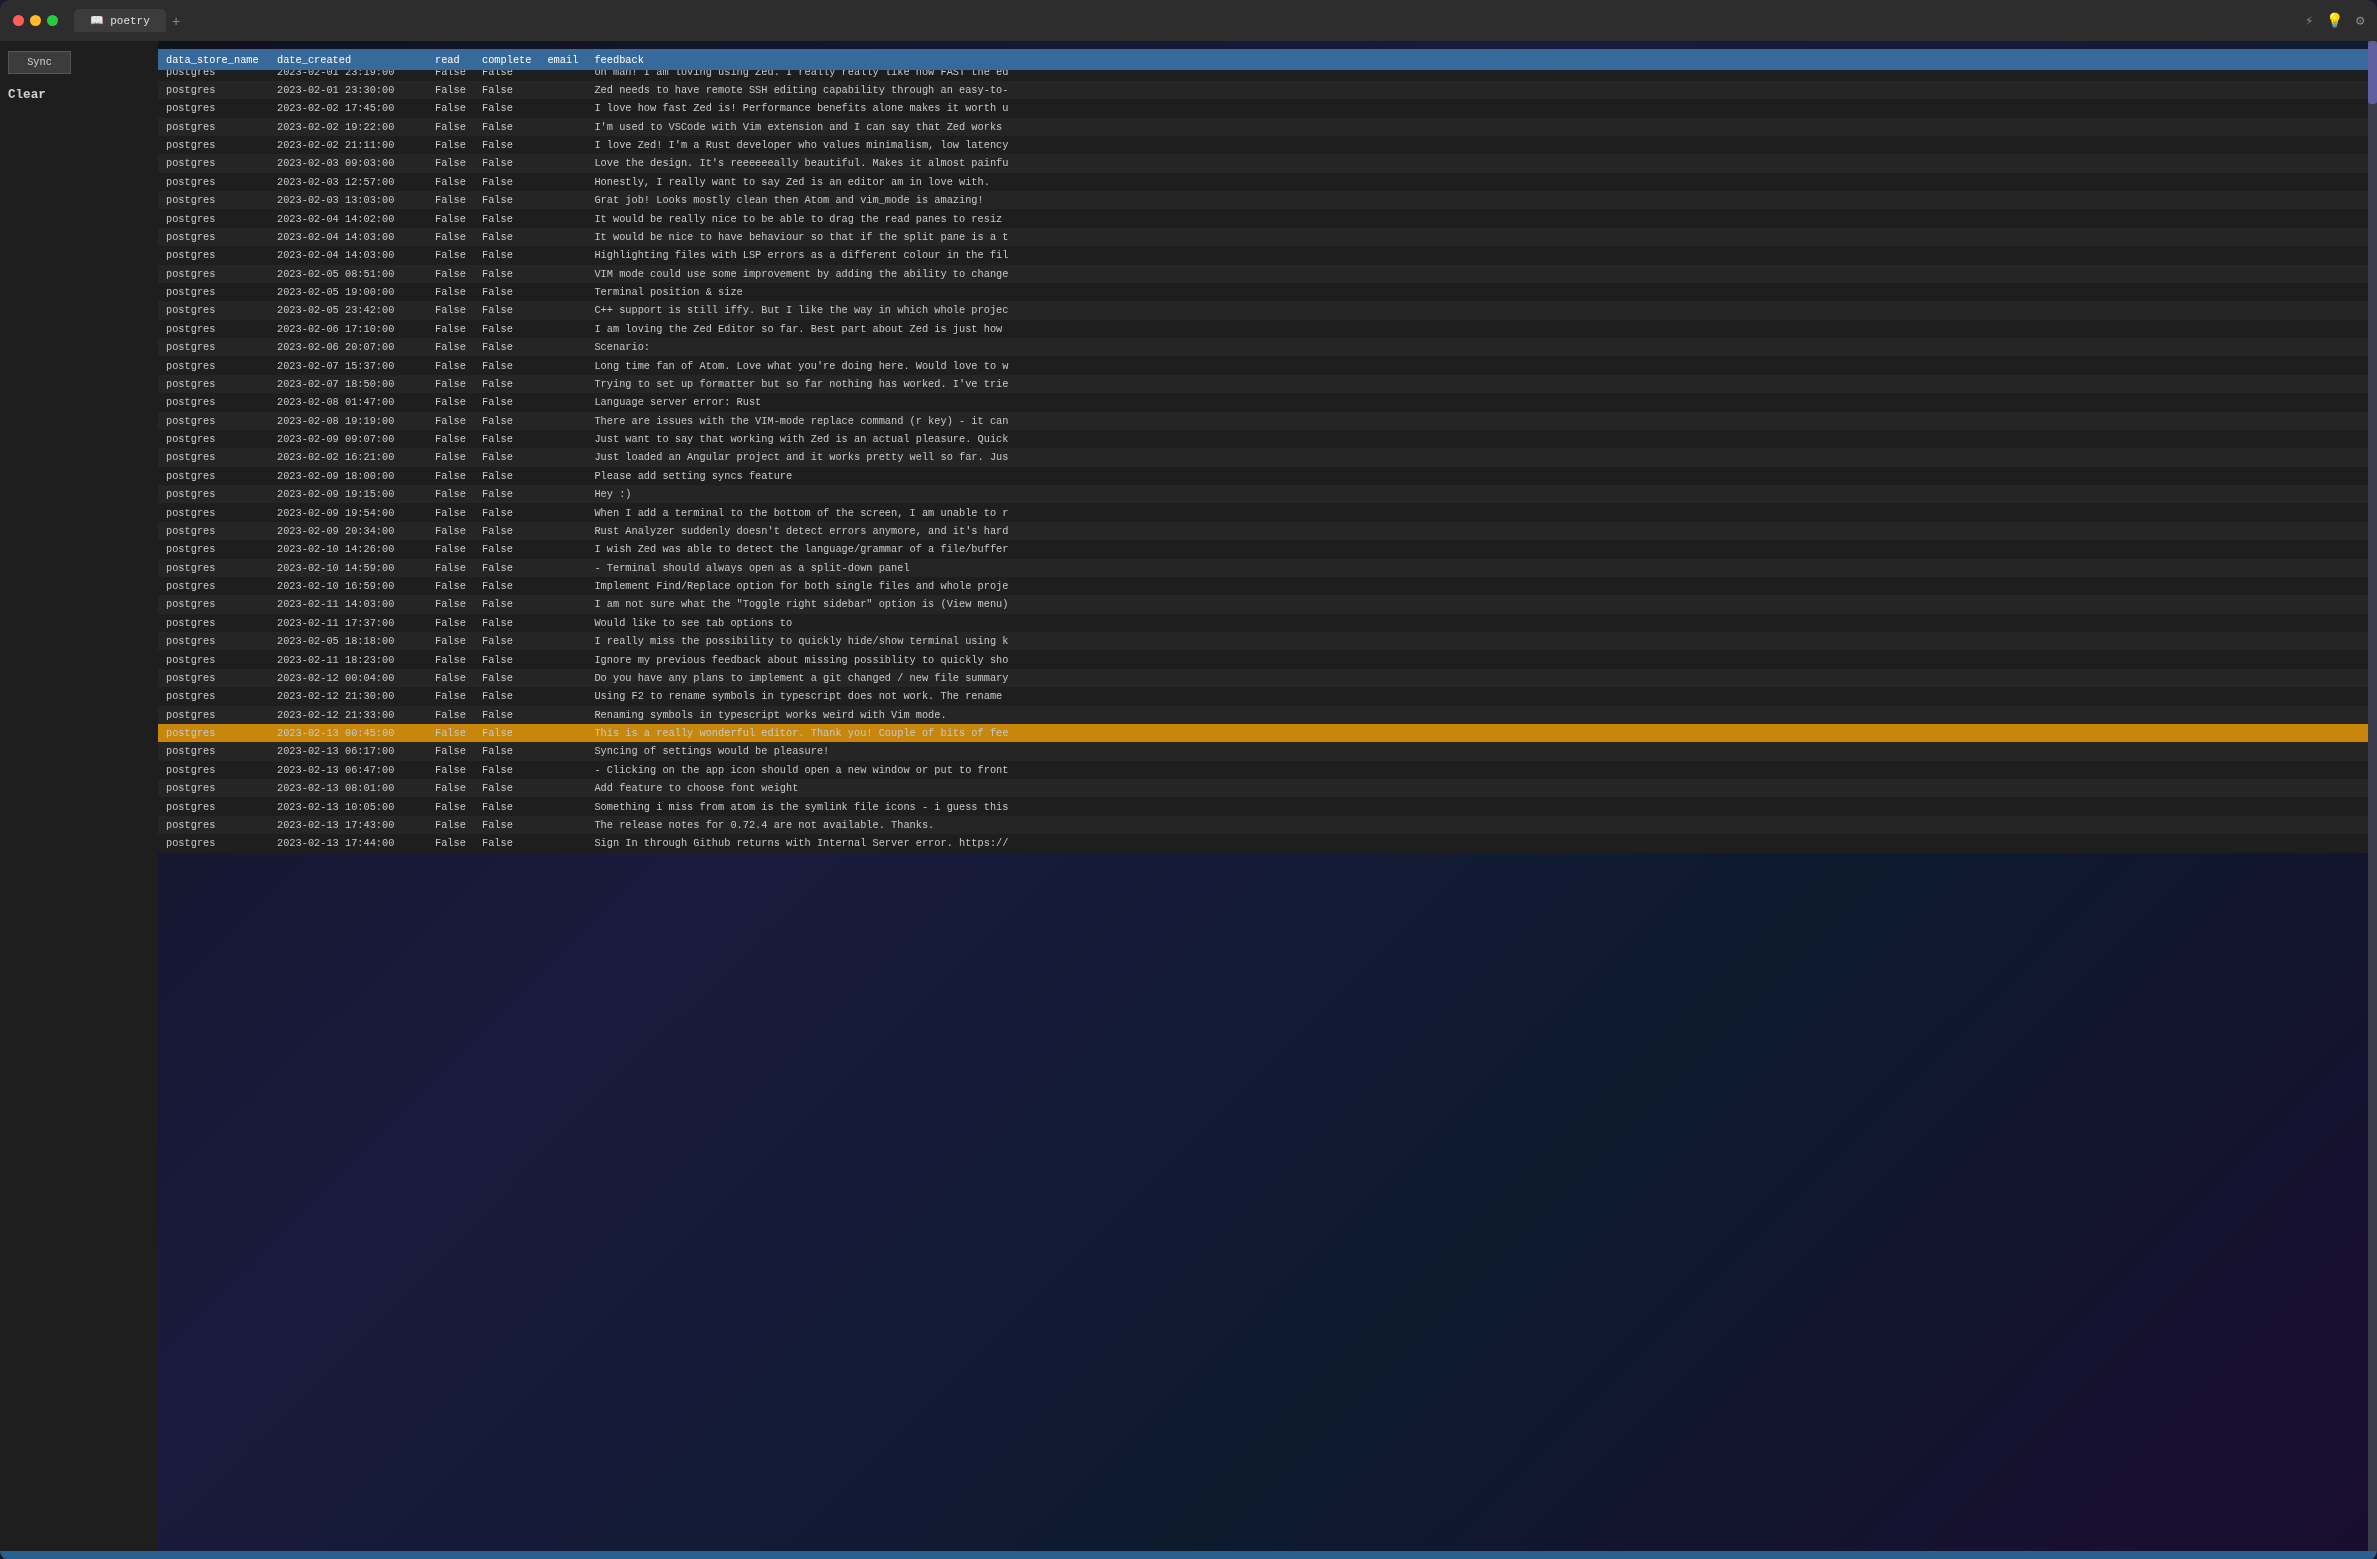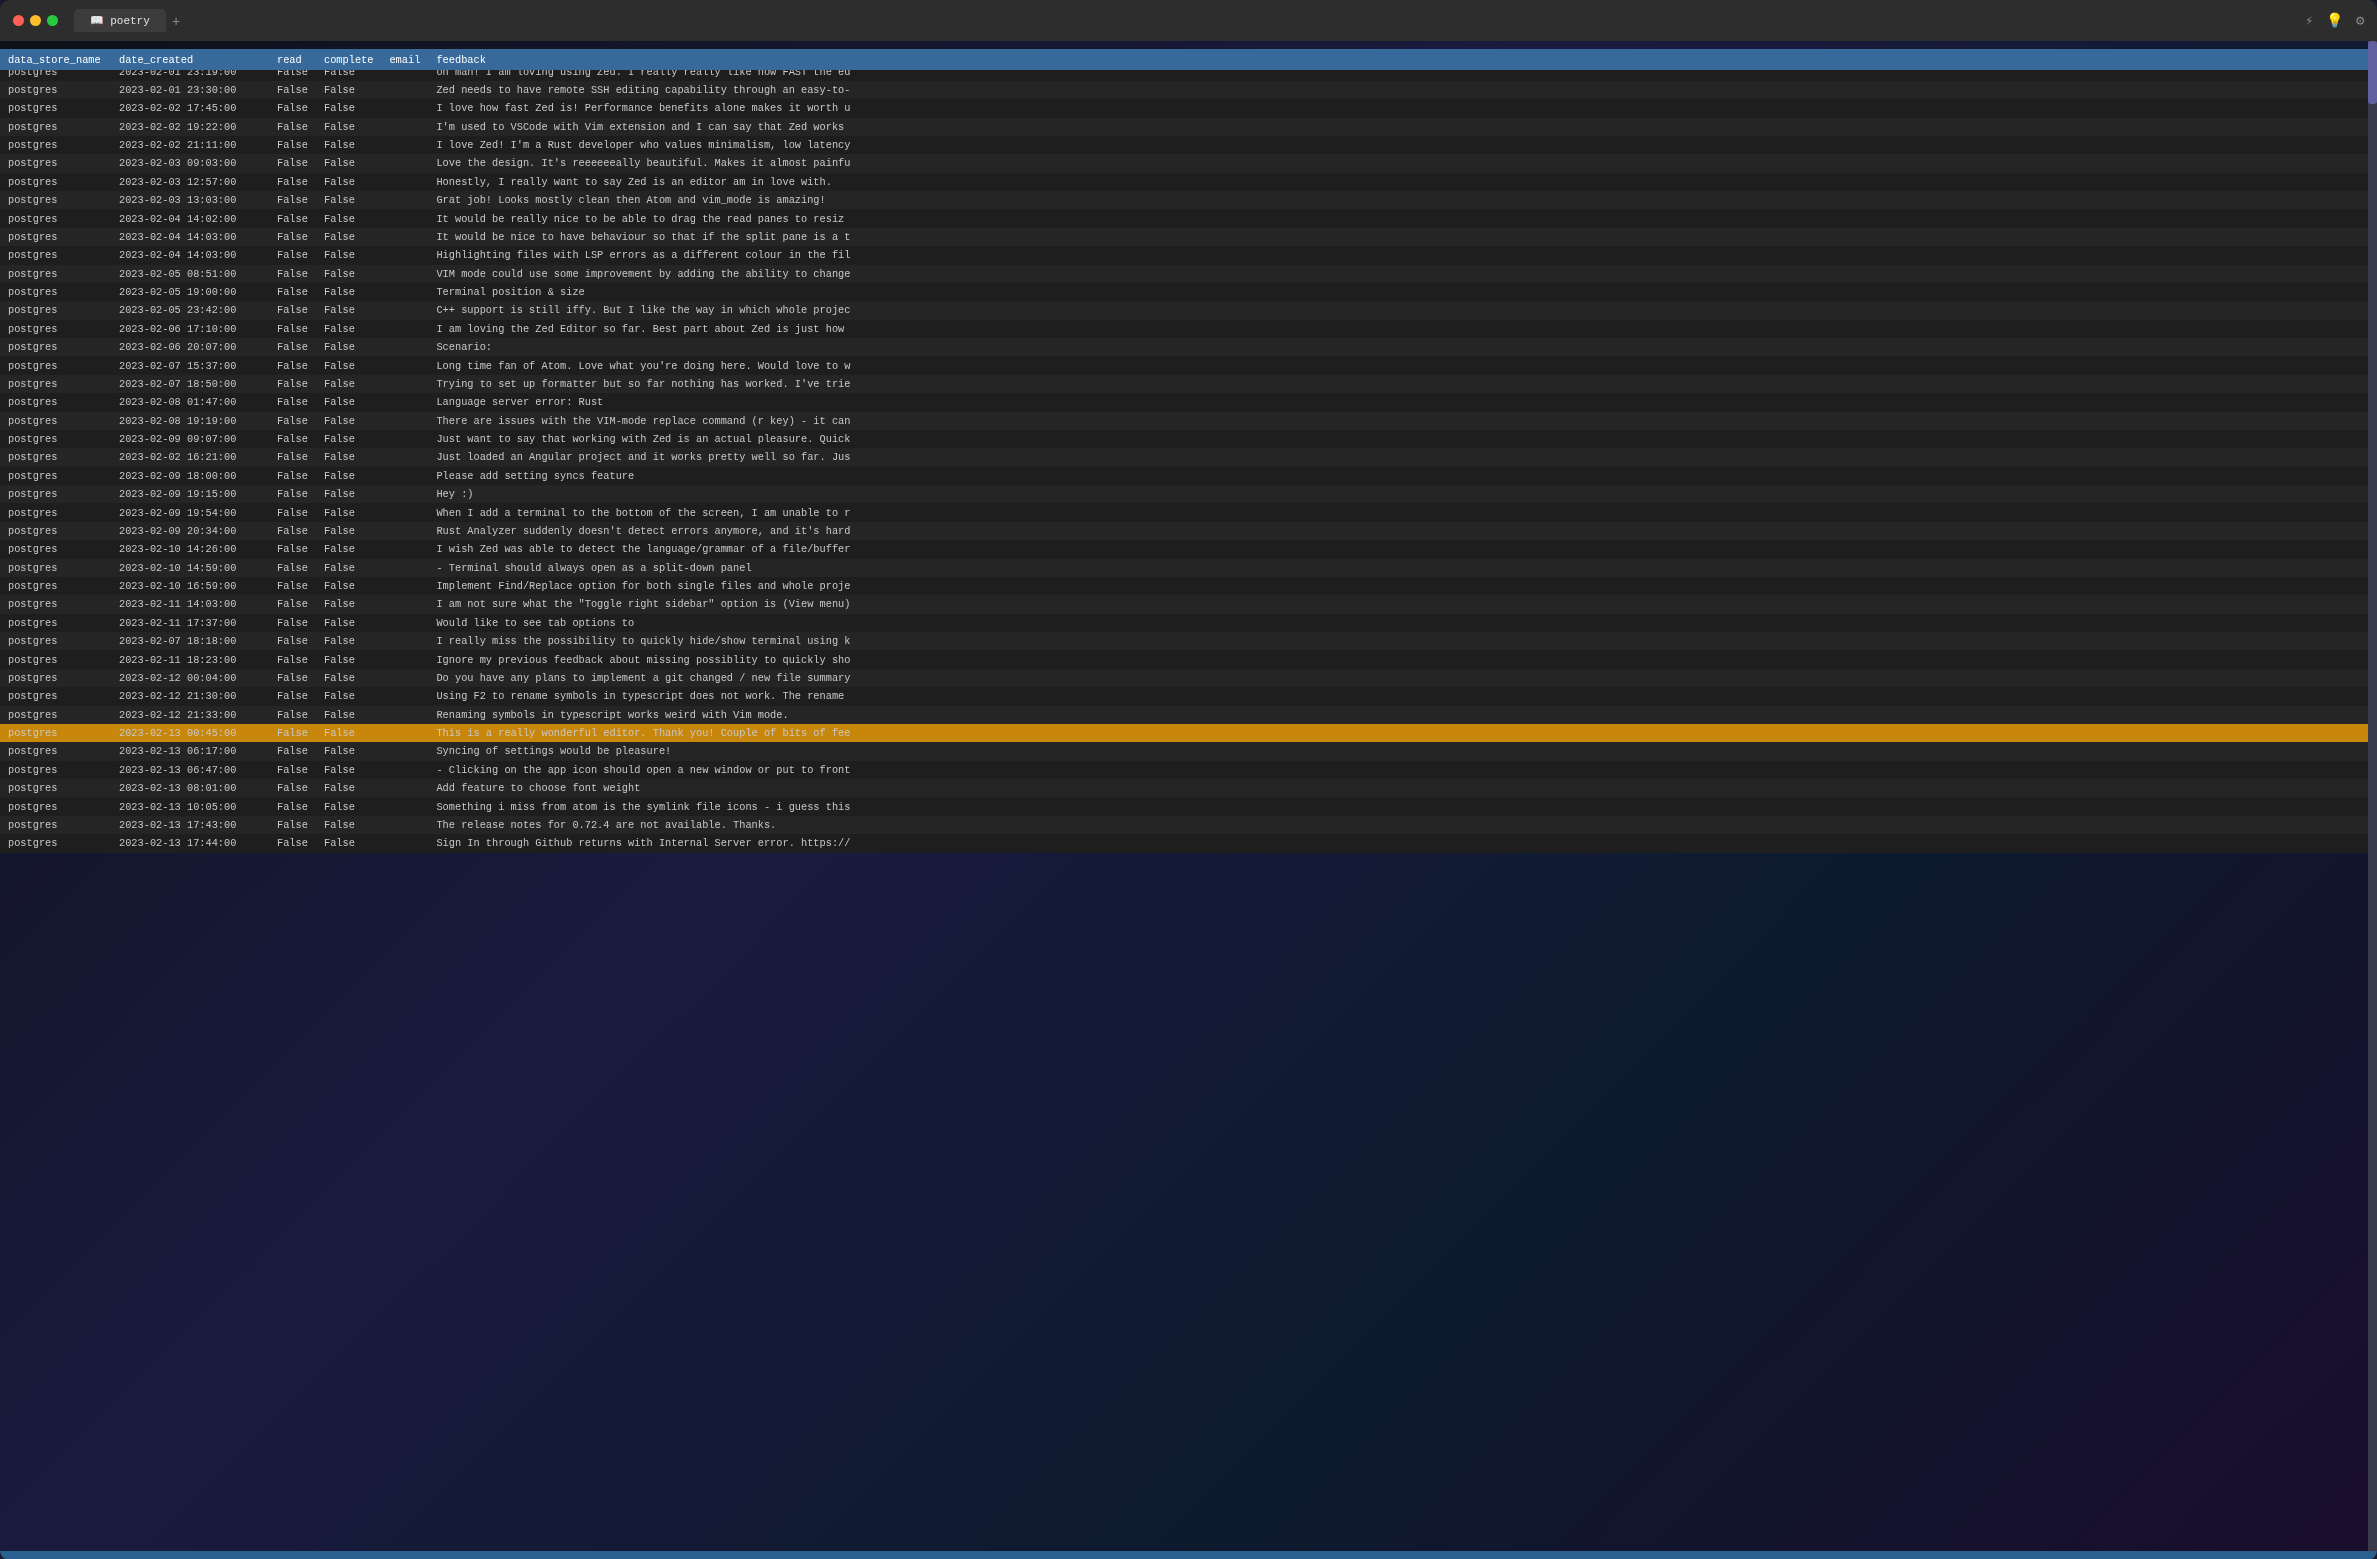--- a/index.html
+++ b/index.html
@@ -256,20 +256,24 @@
     <div class="title-bar-icons">
       <span>⚡</span>
       <span>💡</span>
       <span>⚙</span>
     </div>
   </div>
 
 
   <div class="main-content">
 
+    <div class="sidebar">
+      <button class="sync-btn">Sync</button>
+      <button class="clear-btn">Clear</button>
+    </div>
 
     <div class="table-area">
       <table class="data-table">
         <thead>
           <tr>
             <th>data_store_name</th>
             <th>date_created</th>
             <th>read</th>
             <th>complete</th>
             <th>email</th>
@@ -520,21 +524,21 @@
             <tr>
               <td>postgres</td>
               <td>2023-02-11 17:37:00</td>
               <td>False</td>
               <td>False</td>
               <td></td>
               <td>Would like to see tab options to</td>
             </tr>
             <tr>
               <td>postgres</td>
-              <td>2023-02-07 18:18:00</td>
+              <td>2023-02-05 18:18:00</td>
               <td>False</td>
               <td>False</td>
               <td></td>
               <td>I really miss the possibility to quickly hide/show terminal using k</td>
             </tr>
             <tr>
               <td>postgres</td>
               <td>2023-02-11 18:23:00</td>
               <td>False</td>
               <td>False</td>

